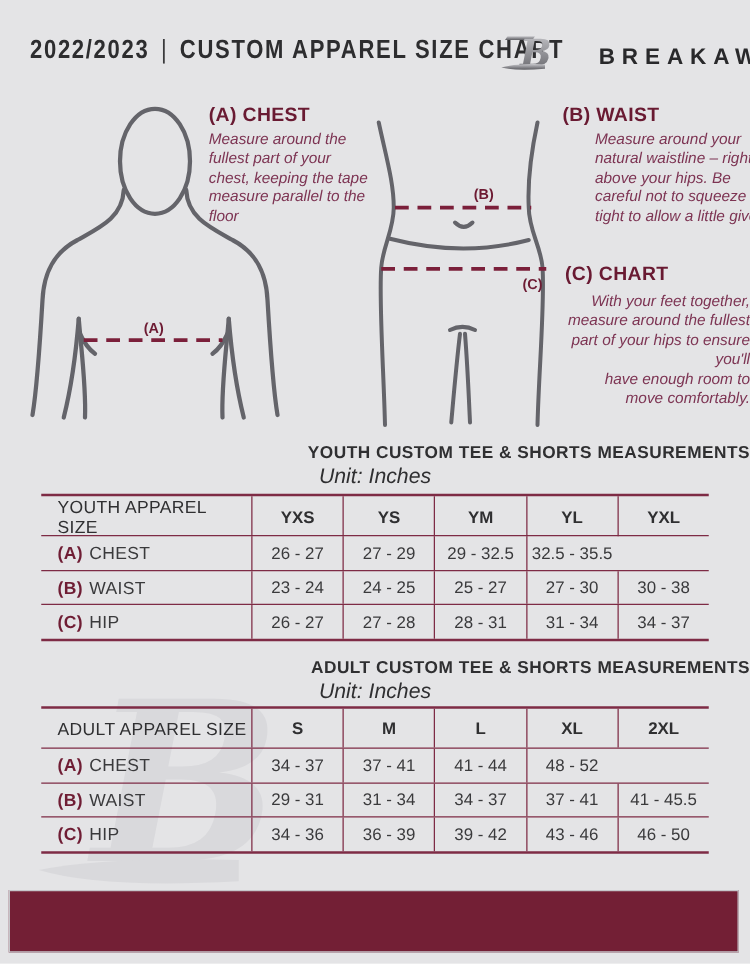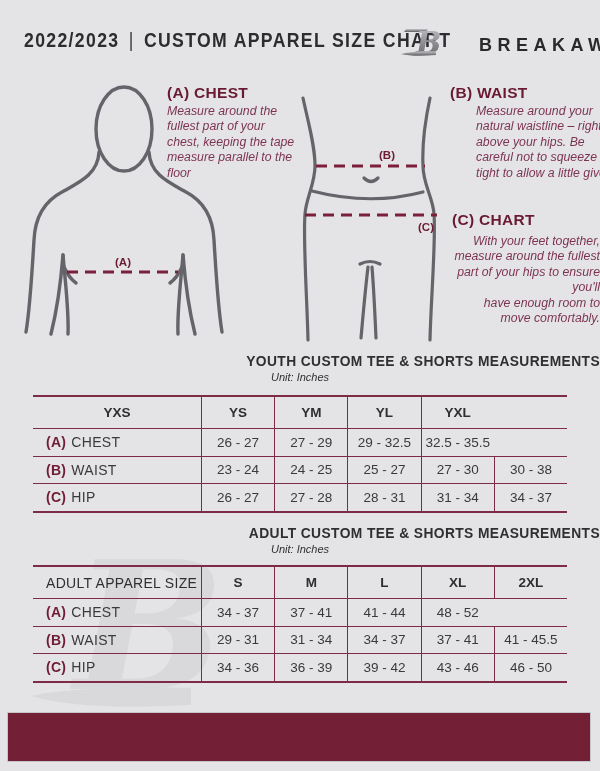--- a/index.html
+++ b/index.html
@@ -39,21 +39,21 @@
   .b-waist{left:476px;top:104px;width:142px;}
   .h-hips{left:452px;top:211px;}
   .b-hips{left:452px;top:234px;width:148px;}
   
   .sec-title{
     left:0;width:600px;text-align:right;
     font-size:13.8px;font-weight:bold;letter-spacing:.4px;color:#2f2f31;
   }
   .sec-unit{
     left:0;width:600px;text-align:center;
-    font-size:11px;font-style:italic;color:#2f2f31;
+    font-size:17px;font-style:italic;color:#2f2f31;
   }
   .yt-title{top:354px;} .yt-unit{top:371px;}
   .ad-title{top:526px;} .ad-unit{top:543px;}
   
   .size-table{
     left:33px;width:534px;
     border-top:2px solid #7e2b45;border-bottom:2px solid #7e2b45;
   }
   .yt-table{top:395px;}
   .ad-table{top:565px;}
@@ -160,20 +160,21 @@
 
   <div class="layer instr-h h-hips">(C) CHART</div>
   <div class="layer instr-b b-hips preline">With your feet together, measure around the fullest part of your hips to ensure you'll
 have enough room to move comfortably.</div>
 
   <div class="layer sec-title yt-title">YOUTH CUSTOM TEE &amp; SHORTS MEASUREMENTS</div>
   <div class="layer sec-unit yt-unit">Unit: Inches</div>
 
   <div class="layer size-table yt-table">
     <div class="trow head">
+      <div class="td lab">YOUTH APPAREL SIZE</div>
       <div class="td">YXS</div>
       <div class="td">YS</div>
       <div class="td">YM</div>
       <div class="td">YL</div>
       <div class="td">YXL</div>
     </div>
     <div class="trow">
       <div class="td lab">
           <span class="pfx">(A)</span>
           <span>CHEST</span>

